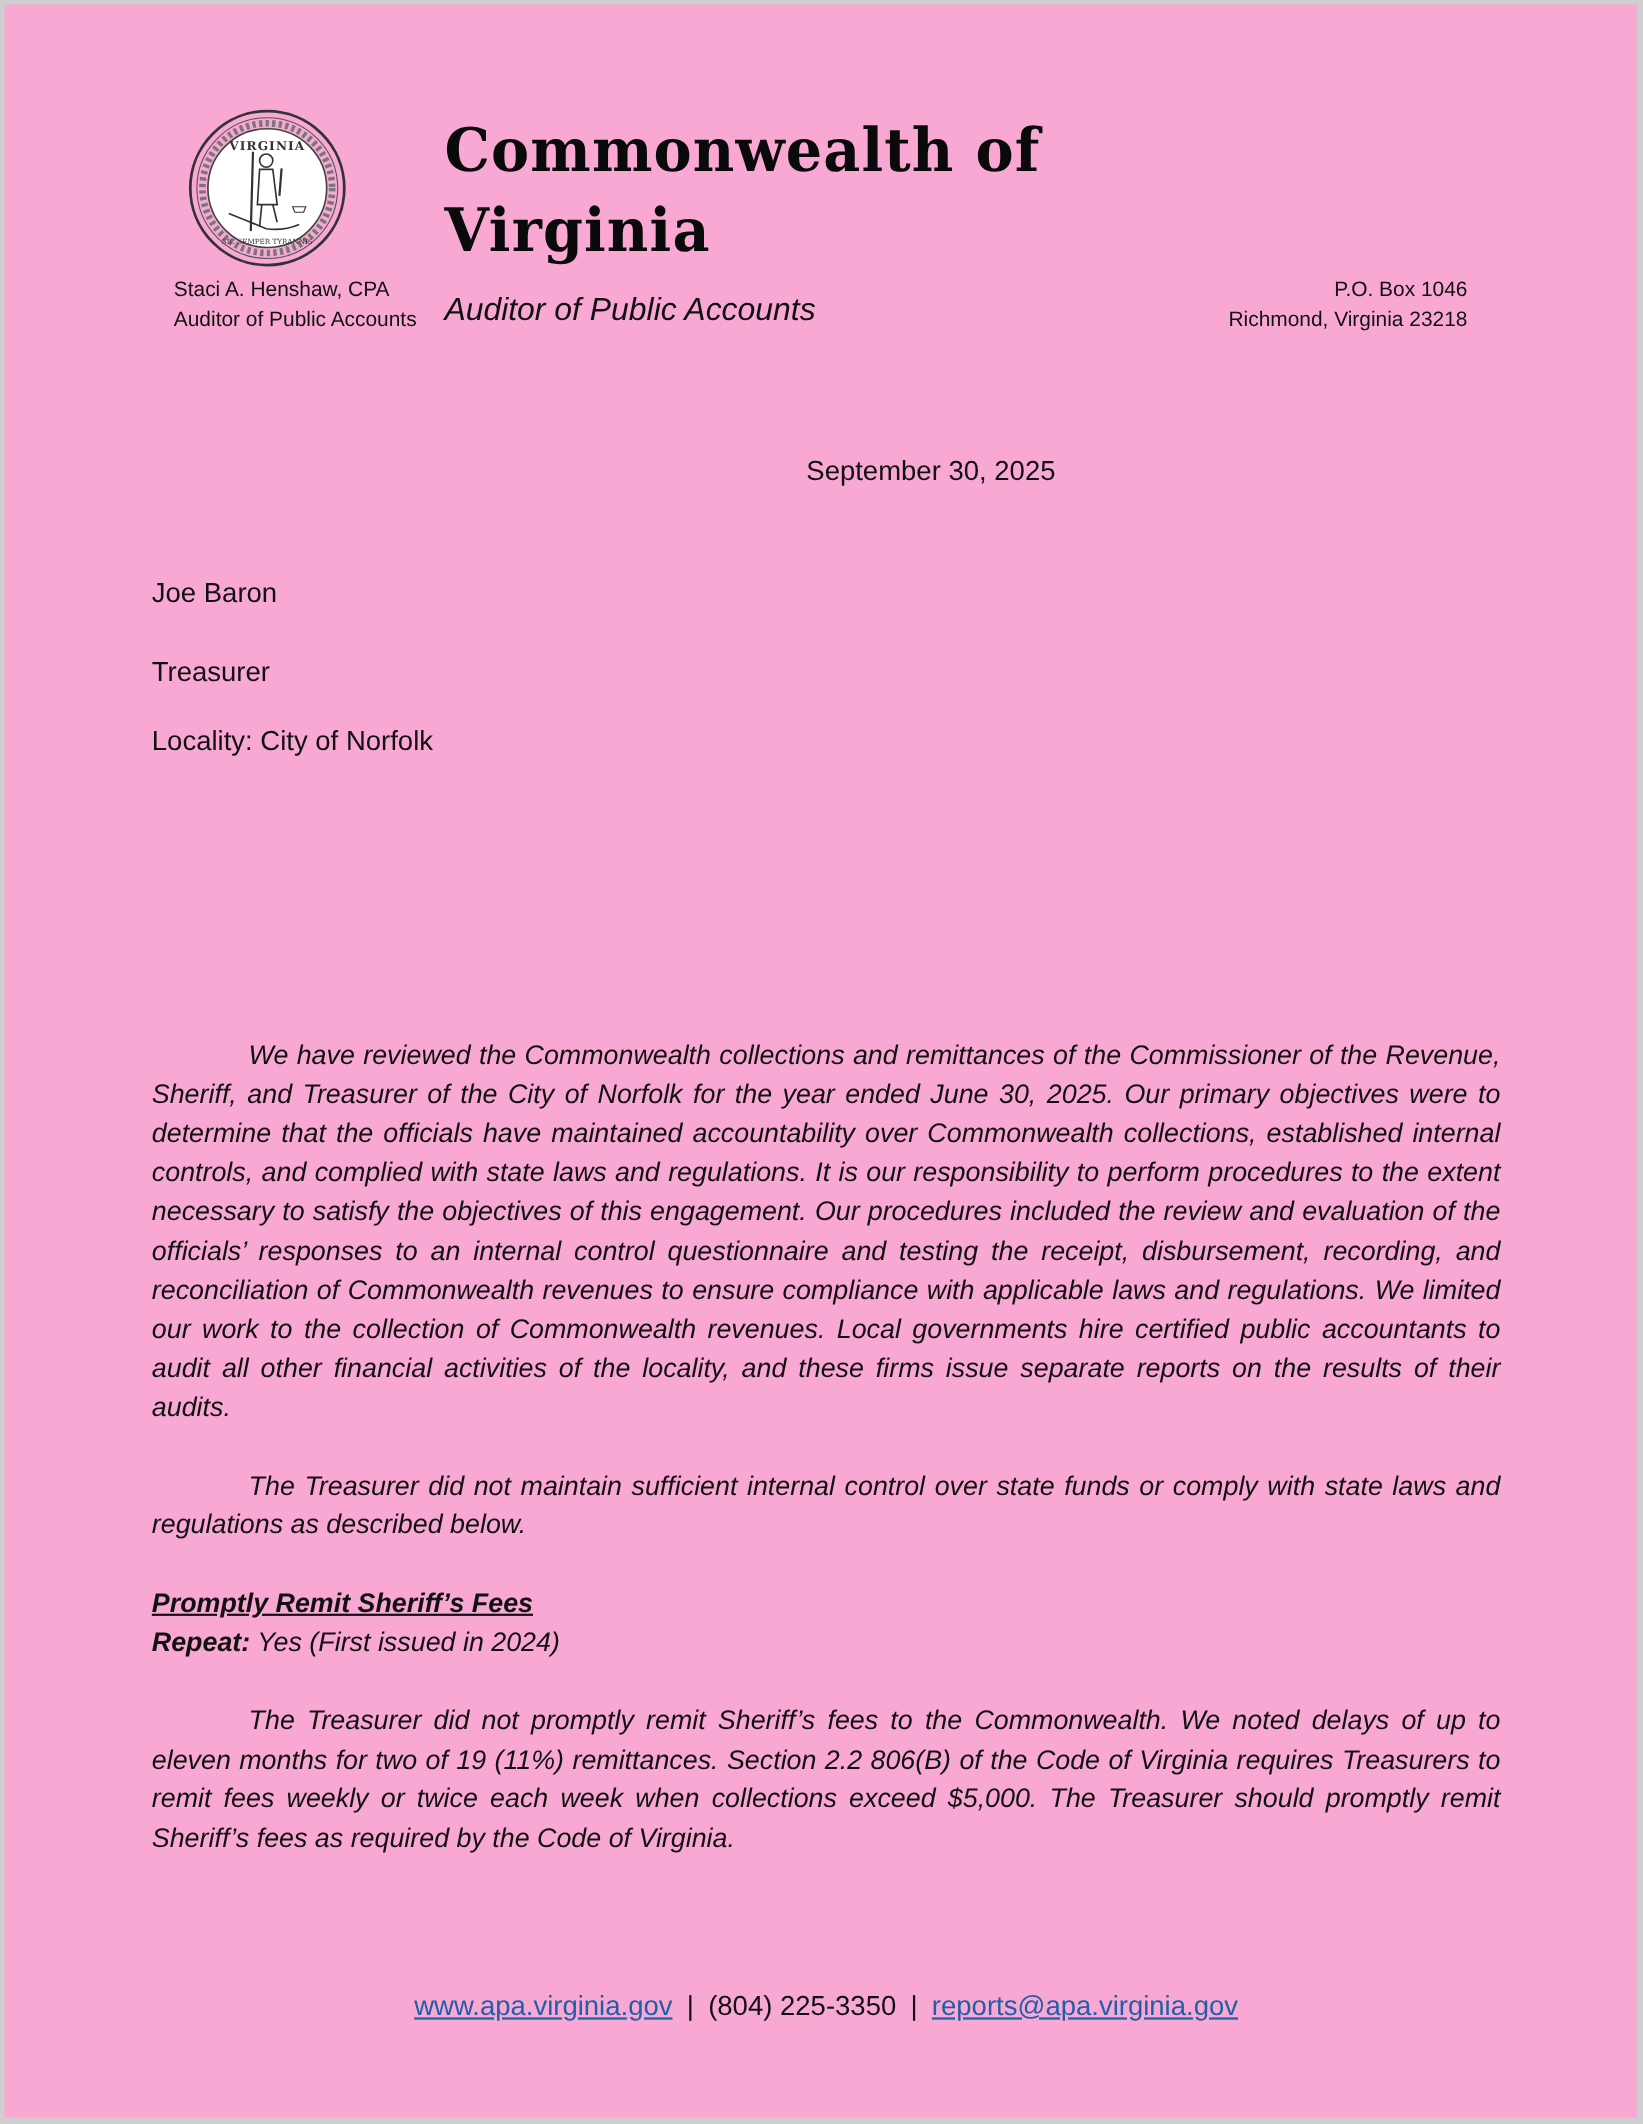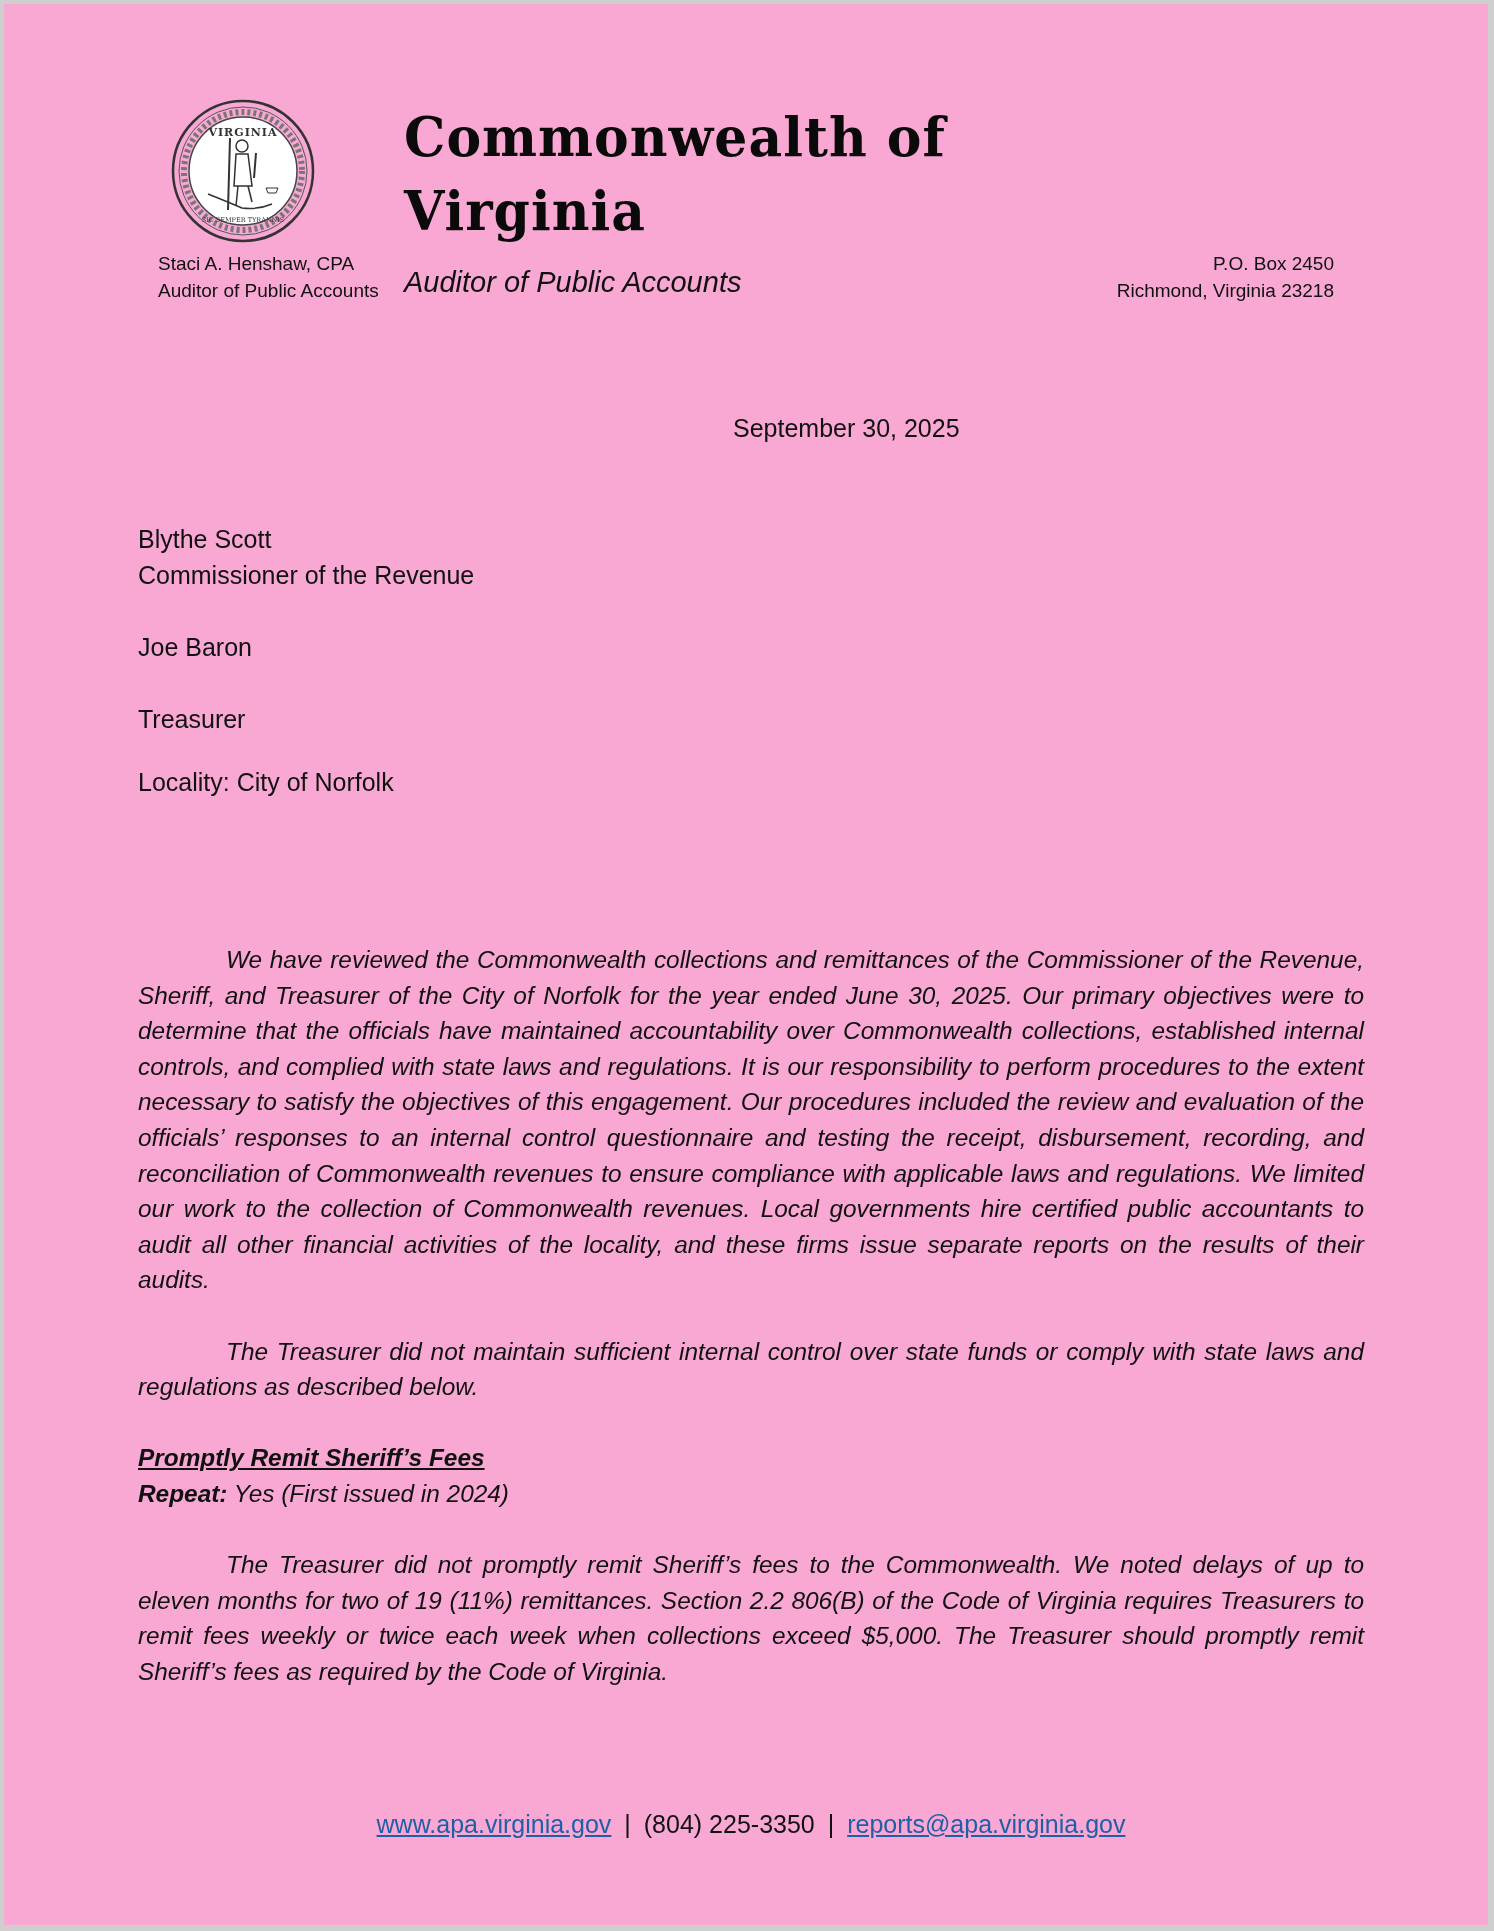--- a/index.html
+++ b/index.html
@@ -126,31 +126,27 @@
     <div class="title">Commonwealth of Virginia</div>
     <div class="subtitle">Auditor of Public Accounts</div>
   </div>
 
   <div class="sender">
     <div>Staci A. Henshaw, CPA</div>
     <div>Auditor of Public Accounts</div>
   </div>
 
   <div class="address">
-    <div>P.O. Box 2450</div>
+    <div>P.O. Box 1046</div>
     <div>Richmond, Virginia 23218</div>
   </div>
 
   <div class="date">September 30, 2025</div>
 
   <div class="recipients">
-    <div class="recipient">
-      <div>Blythe Scott</div>
-      <div>Commissioner of the Revenue</div>
-    </div>
     <div class="recipient">
       <div>Joe Baron</div>
     </div>
     <div class="recipient" style="margin-bottom:27px;">
       <div>Treasurer</div>
     </div>
     <div class="locality">Locality: City of Norfolk</div>
   </div>
 
   <div class="body">

